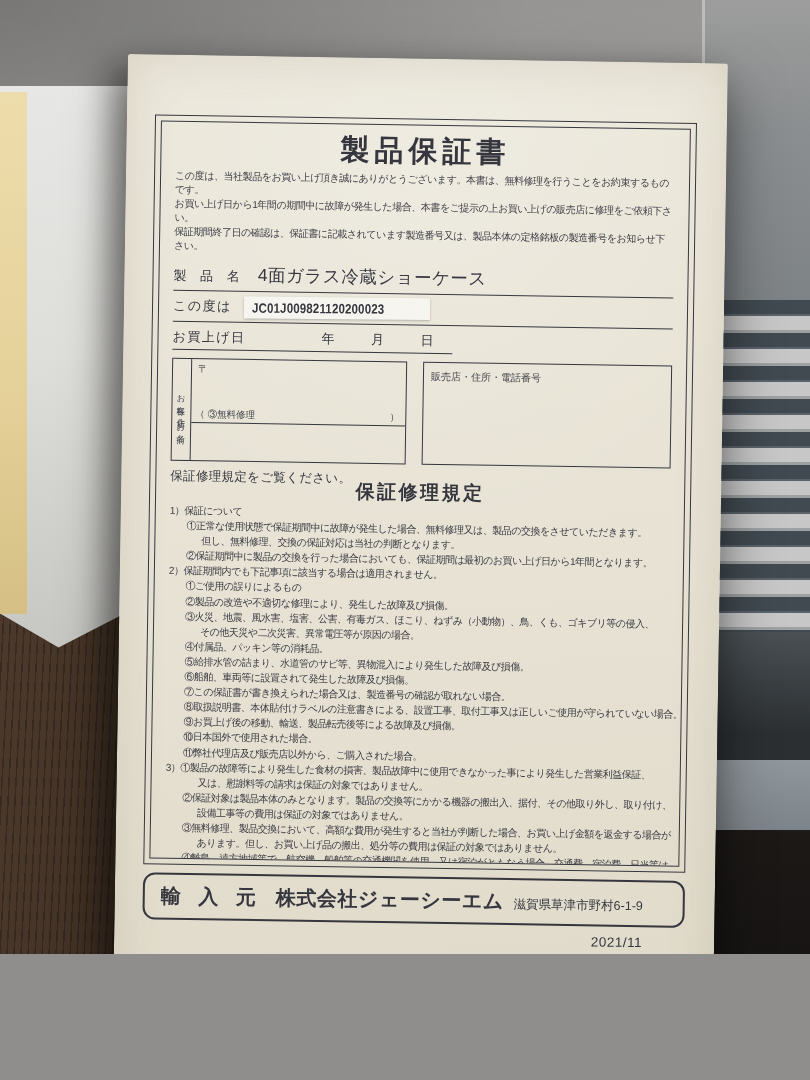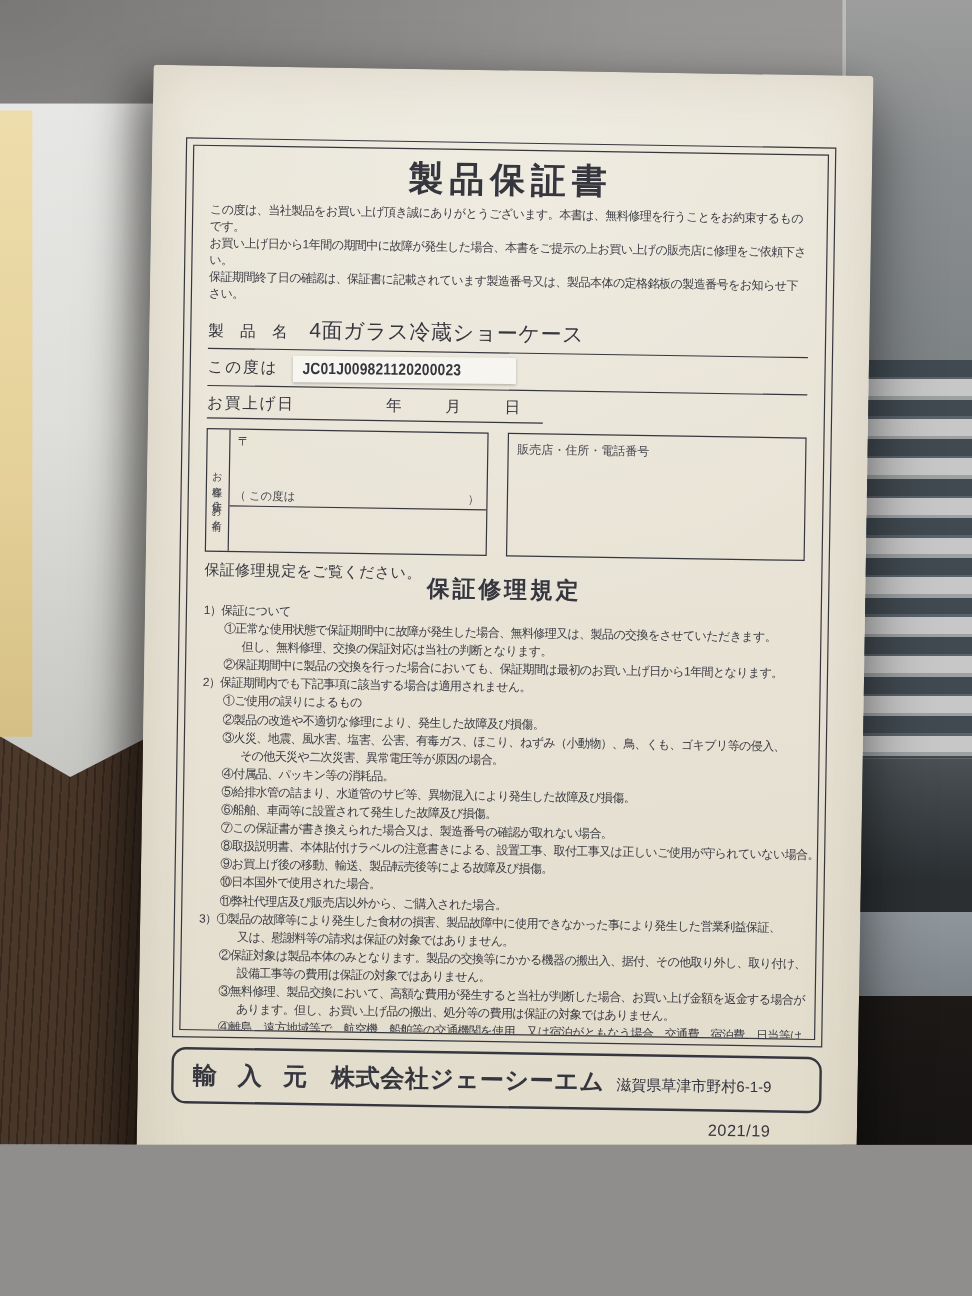--- a/index.html
+++ b/index.html
@@ -147,21 +147,21 @@
           </span>
         </div>
         <div class="date-rule"></div>
 
         <div class="boxes-row">
           <div class="cust-box">
             <div class="cust-side">お客様　住所・お名前</div>
             <div class="cust-main">
               <span class="postal">〒</span>
               <div class="phone">
-                <span>（ この度は</span>
+                <span>（ ③無料修理</span>
                 <span>）</span>
               </div>
               <div class="cust-divider"></div>
             </div>
           </div>
           <div class="dealer-box">
             <span class="dealer-label">販売店・住所・電話番号</span>
           </div>
         </div>
 
@@ -199,15 +199,15 @@
             <div class="reg-line ind2">お客様の実費負担となります。</div>
           </div>
       </div>
     </div>
 
     <div class="importer-box">
       <span class="imp-label">輸 入 元</span>
       <span class="imp-company">株式会社ジェーシーエム</span>
       <span class="imp-address">滋賀県草津市野村6-1-9</span>
     </div>
-    <div class="rev-date">2021/19</div>
+    <div class="rev-date">2021/11</div>
   </div>
 </div>
 
 </body></html>

